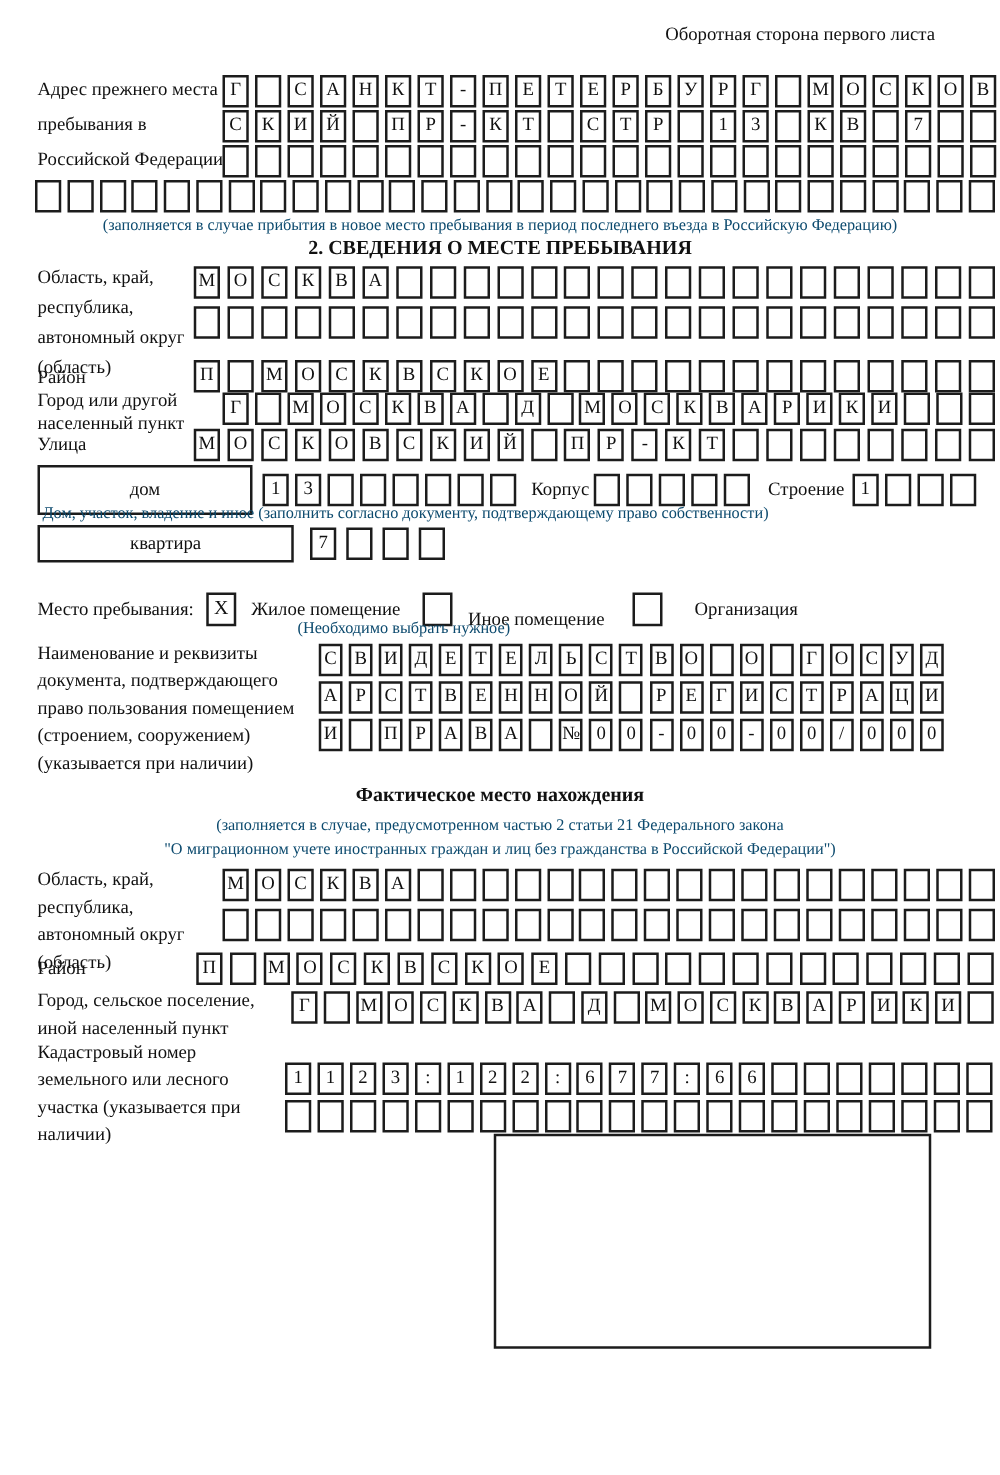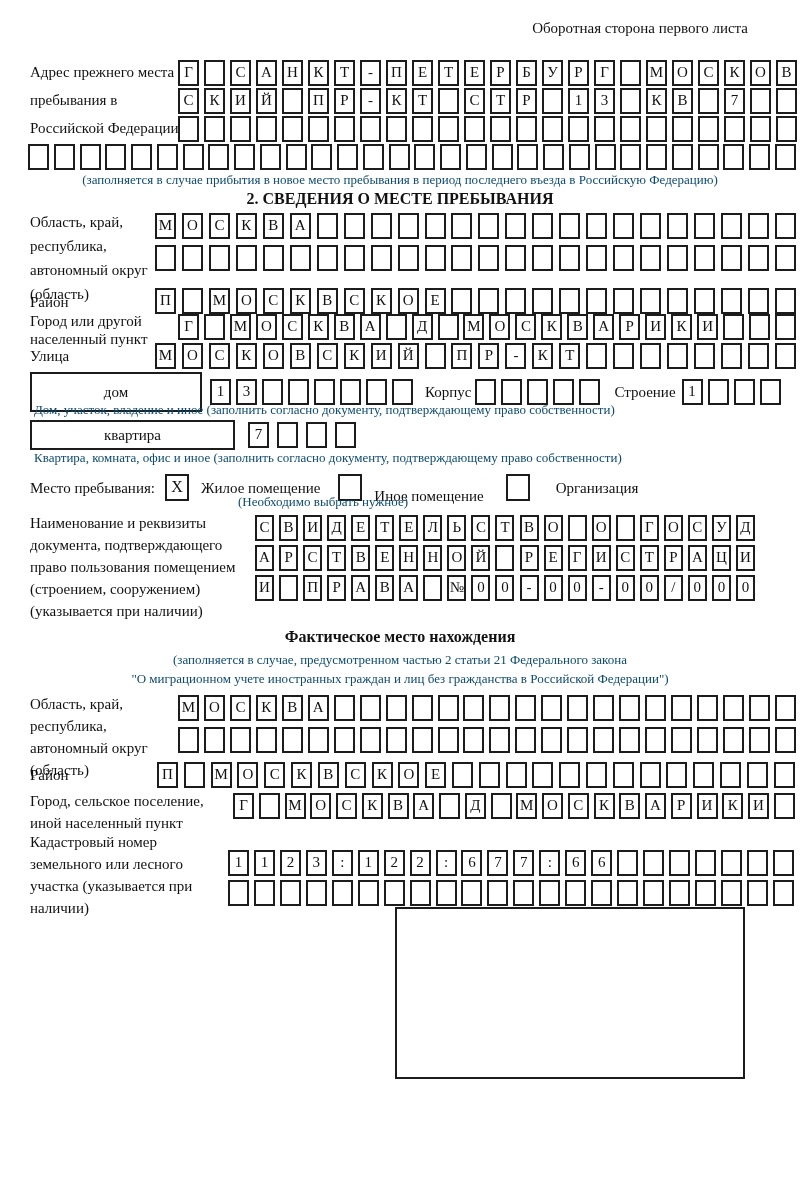--- a/index.html
+++ b/index.html
@@ -318,21 +318,20 @@
 
   <div class="abs inline-row" style="left:30px;top:420px;">
     <div class="boxlabel" style="width:205px;height:30px;">квартира</div>
     <div class="cells-inline" style="margin-left:13px;gap:8px;">
         <span class="cell">7</span>
         <span class="cell">&nbsp;</span>
         <span class="cell">&nbsp;</span>
         <span class="cell">&nbsp;</span>
       </div>
   </div>
-  <div class="abs note" style="left:34px;top:450px;">Квартира, комната, офис и иное (заполнить согласно документу, подтверждающему право собственности)</div>
 
   <div class="abs inline-row" style="left:30px;top:467px;">
     <span class="lbl">Место пребывания:</span>
     <span class="cb" style="margin-left:10px;">X</span>
     <span class="lbl" style="margin-left:12px;">Жилое помещение</span>
     <span class="cb" style="margin-left:18px;"></span>
     <span class="lbl" style="margin-left:12px;margin-top:17px;">Иное помещение</span>
     <span class="cb" style="margin-left:22px;"></span>
     <span class="lbl" style="margin-left:26px;">Организация</span>
   </div>

